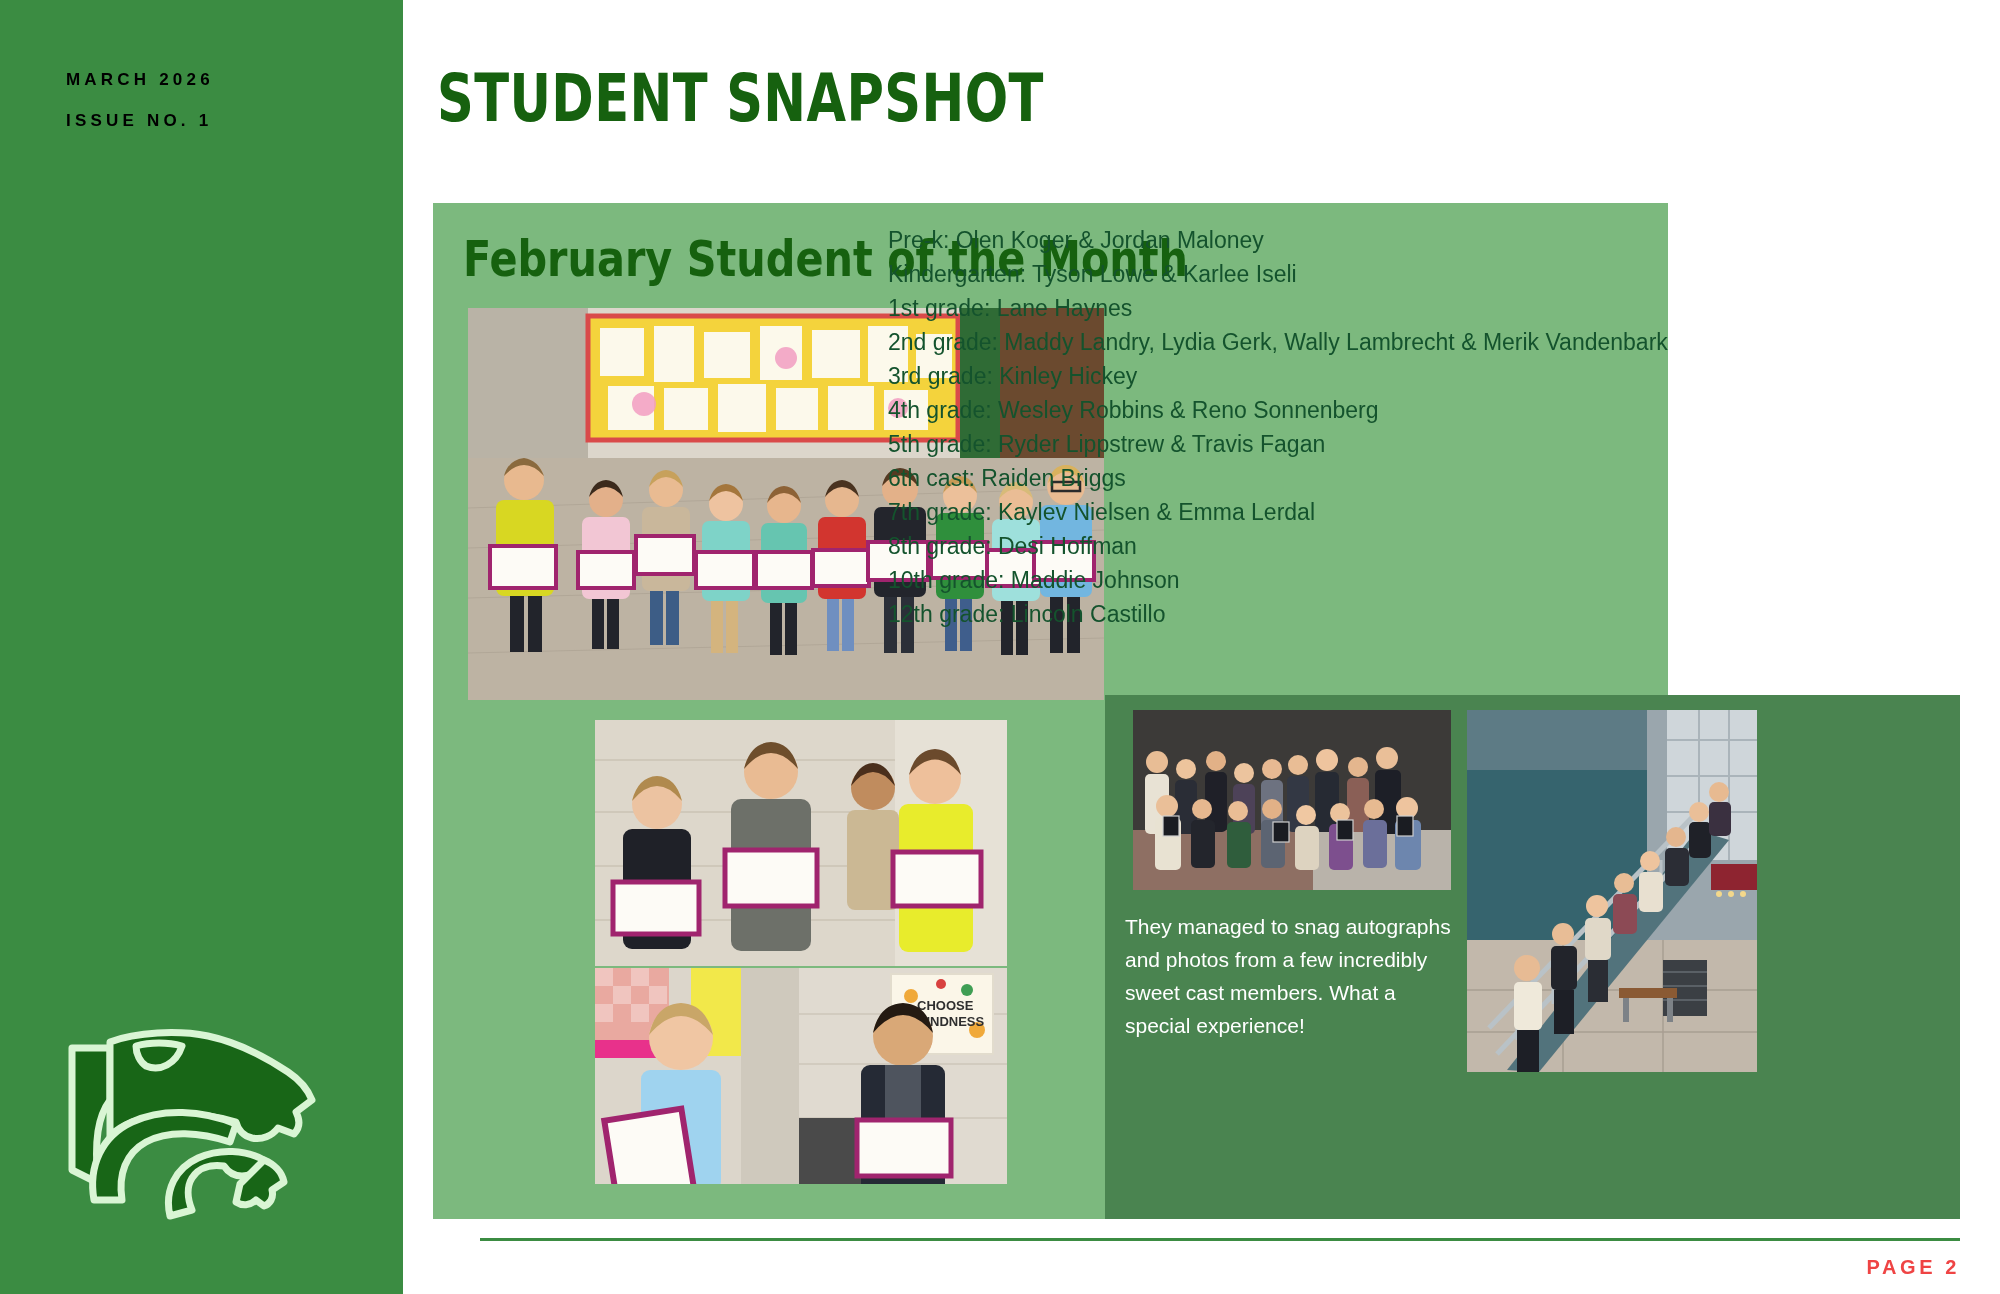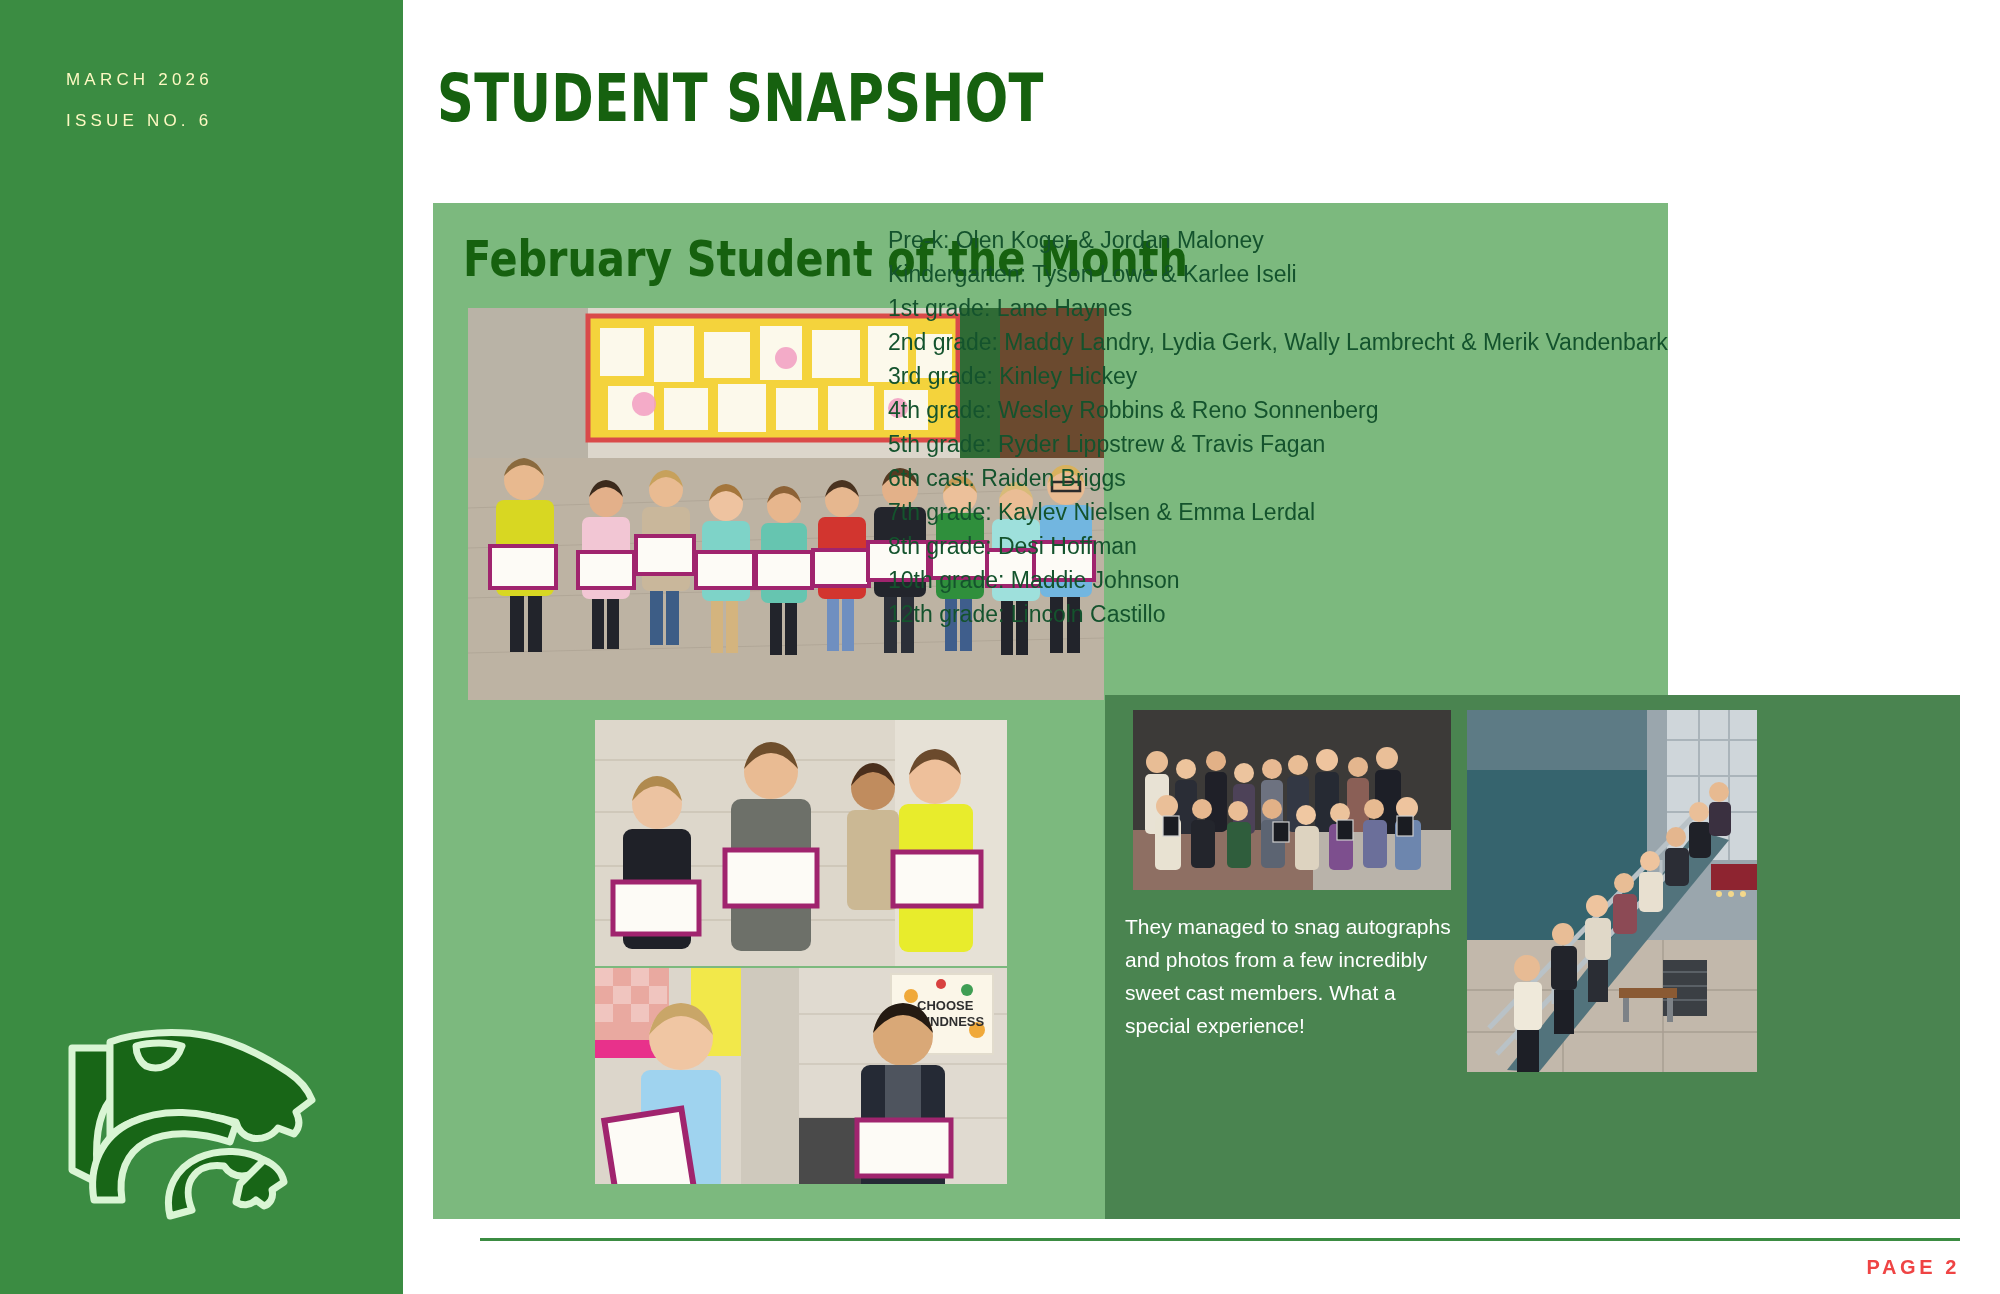--- a/index.html
+++ b/index.html
@@ -23,24 +23,24 @@
     height: 1294px;
     background: #3b8c42;
   }
   .issue-meta {
     position: absolute;
     left: 66px;
     top: 70px;
     width: 320px;
   }
   .issue-meta div {
-    color: #fef9c3;
+    color: #000000;
     font-size: 17px;
     letter-spacing: 4.2px;
-    font-weight: 400;
+    font-weight: 700;
     margin-bottom: 21px;
   }
 
   .logo-wrap {
     position: absolute;
     left: 50px;
     top: 1020px;
     width: 290px;
     height: 220px;
   }
@@ -179,21 +179,21 @@
     color: #ef4444;
   }
 </style>
 </head>
 <body>
 
 <div class="sidebar">
 
   <div class="issue-meta">
     <div>MARCH 2026</div>
-    <div>ISSUE NO. 6</div>
+    <div>ISSUE NO. 1</div>
   </div>
 
   <div class="logo-wrap">
     <svg viewBox="0 0 290 220" width="290" height="220" aria-hidden="true">
       <g fill="#186617" stroke="#d9f5d4" stroke-width="7" stroke-linejoin="round" stroke-linecap="round">
         <path d="M22 28 L22 150 L48 163 C44 120 48 96 60 80 L60 28 Z"></path>
         <path d="M60 22 C86 12 128 10 158 16 C186 22 214 36 238 52
                  C250 60 258 70 262 80 L246 92 C250 100 250 108 244 114
                  L228 108 C222 116 212 120 202 118
                  C194 116 188 110 186 102

